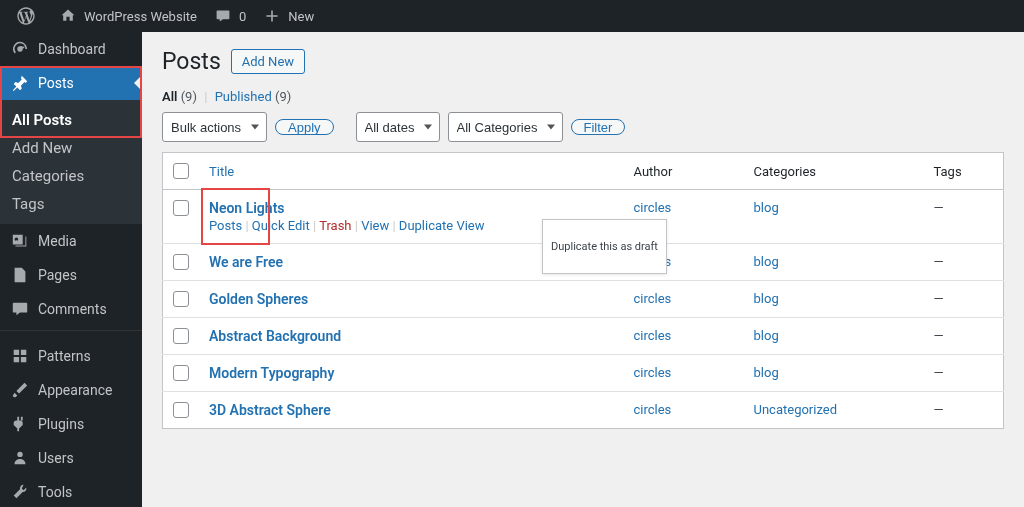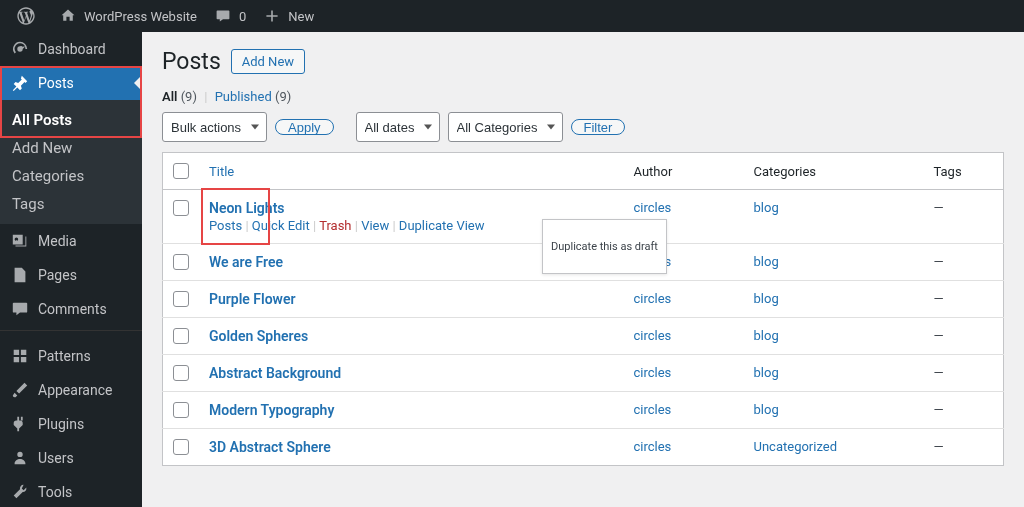--- a/index.html
+++ b/index.html
@@ -250,29 +250,20 @@
           </td>
           <td class=""><a href="#" class="row-title">We are Free</a></td>
           <td><a href="#">circles</a></td>
           <td><a href="#">blog</a></td>
           <td>—</td>
         </tr>
         <tr>
           <td>
             <div class="checkbox"></div>
           </td>
-          <td class=""><a href="#" class="row-title">Purple Flower</a></td>
-          <td><a href="#">circles</a></td>
-          <td><a href="#">blog</a></td>
-          <td>—</td>
-        </tr>
-        <tr>
-          <td>
-            <div class="checkbox"></div>
-          </td>
           <td class=""><a href="#" class="row-title">Golden Spheres</a></td>
           <td><a href="#">circles</a></td>
           <td><a href="#">blog</a></td>
           <td>—</td>
         </tr>
         <tr>
           <td>
             <div class="checkbox"></div>
           </td>
           <td class=""><a href="#" class="row-title">Abstract Background</a></td>

